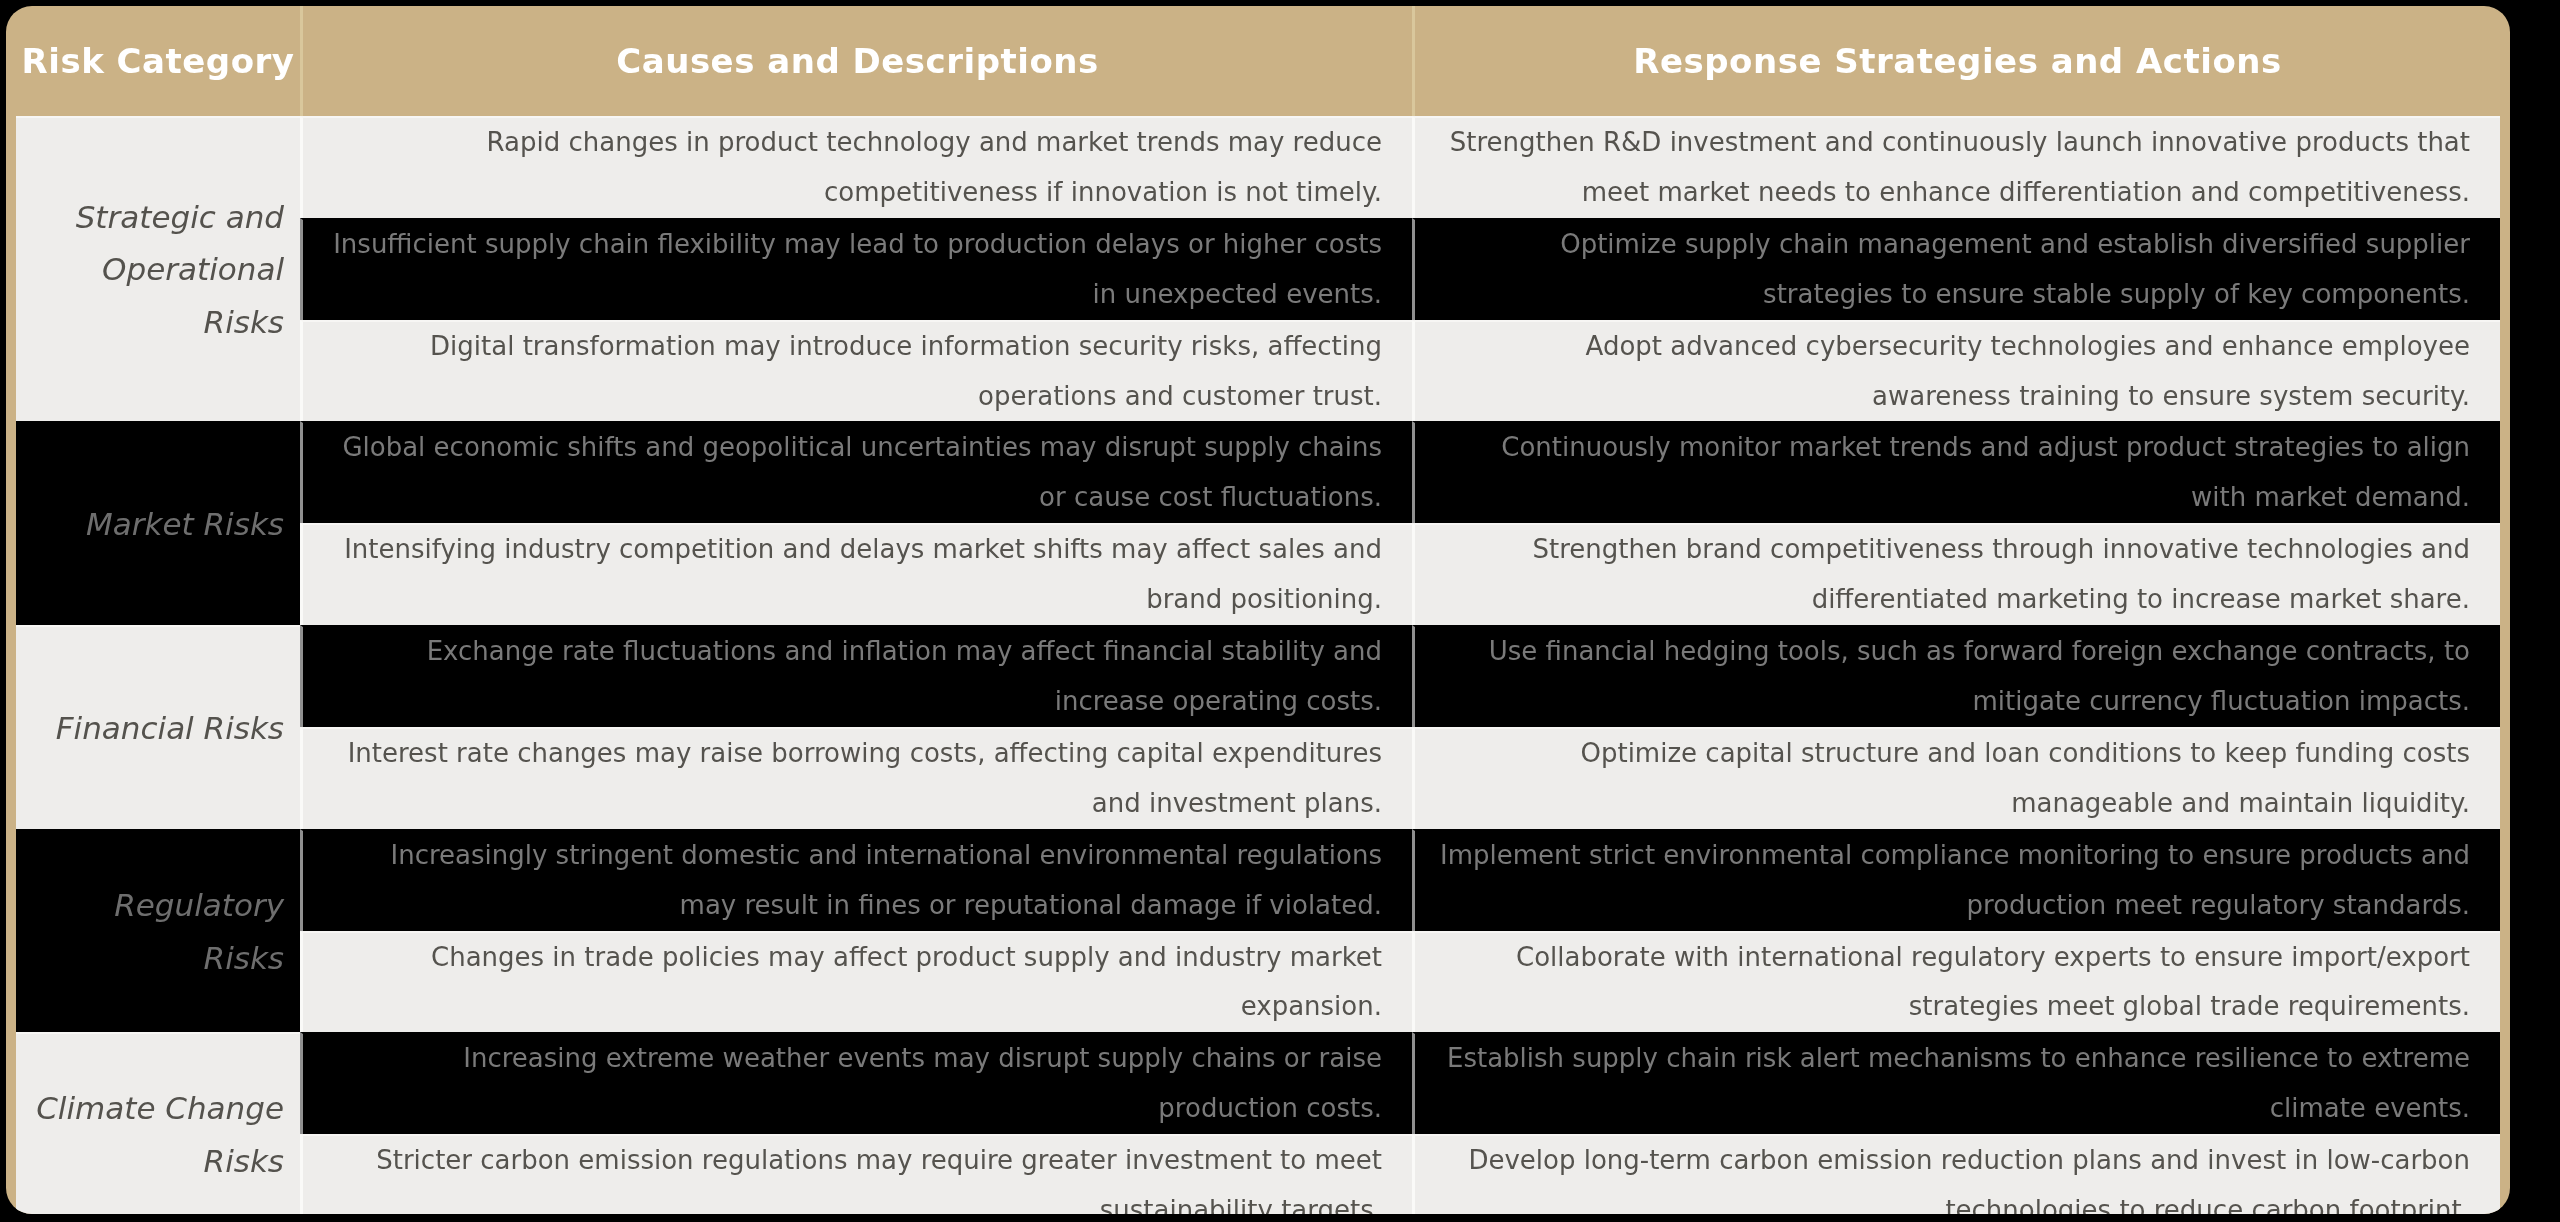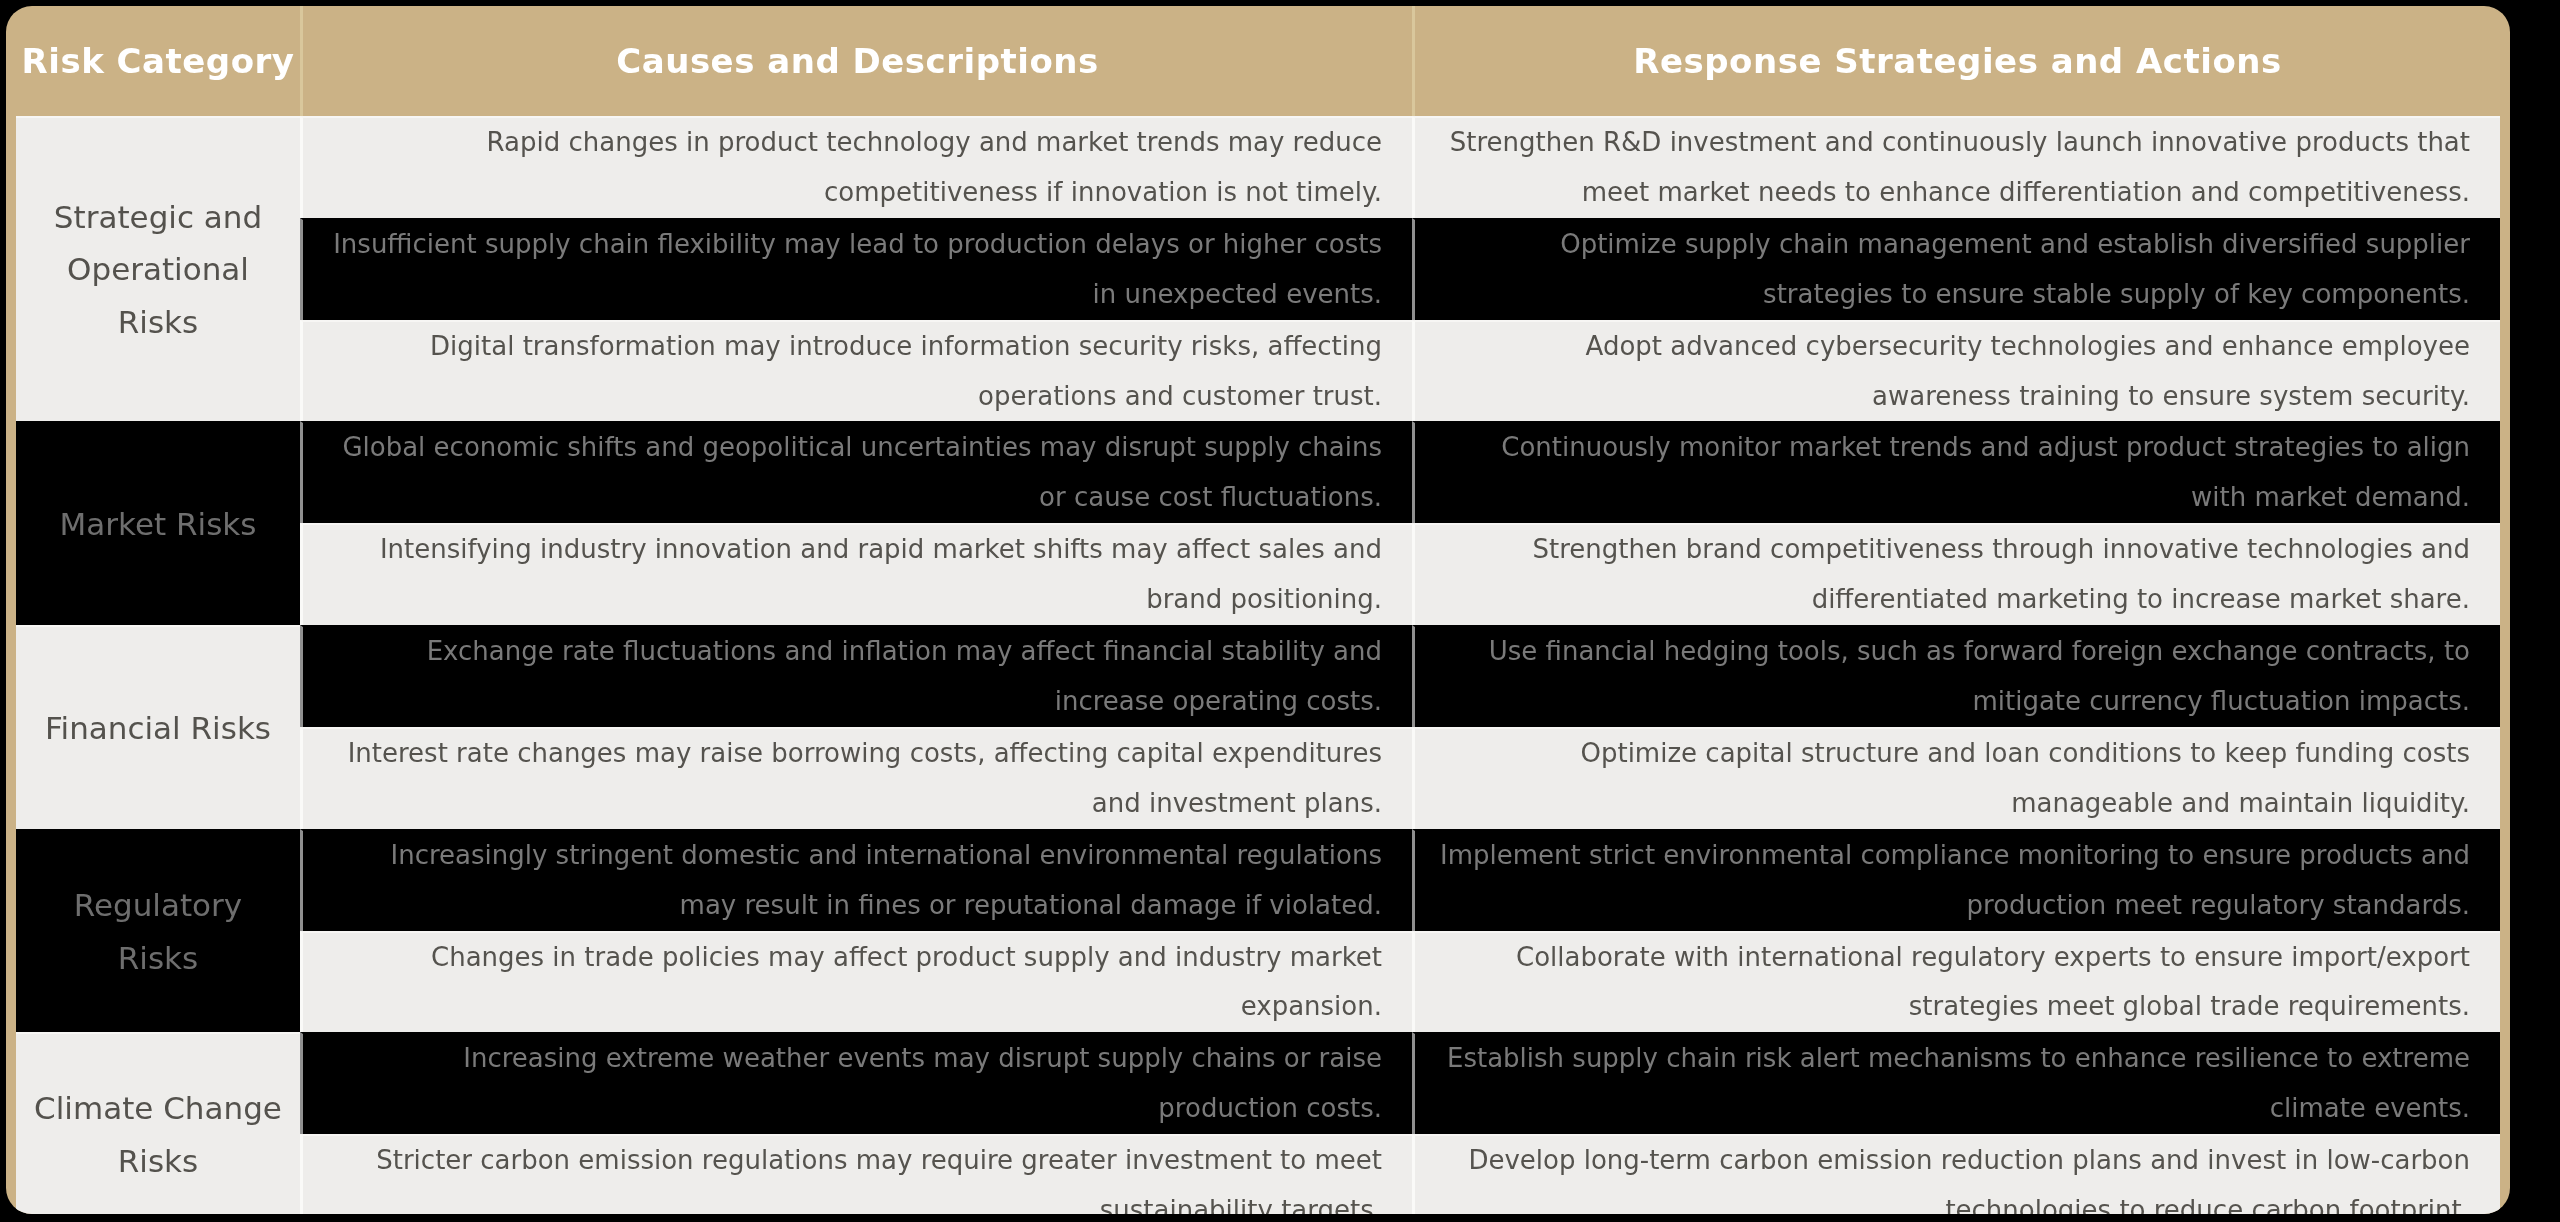--- a/index.html
+++ b/index.html
@@ -61,24 +61,24 @@
 
   
   td.div.light { border-left: 3px solid #fafaf8; }
   td.div.dark  { border-left: 3px solid #909090; }
 
   
   td.light { border-top: 2px solid #f7f6f4; }
   td.dark  { border-top: 2px solid #000000; }
 
   td.cat {
-    text-align: center;
     font-size: 31px;
     line-height: 1.7;
     padding: 12px 16px;
+    font-style: italic;
   }
   td.cat.light { color: #54524d; }
   td.cat.dark  { color: #6e6e6e; }
 </style>
 </head>
 <body>
 
 <div class="frame">
   <table>
     <colgroup>
@@ -107,21 +107,21 @@
         <td class="light div">Digital transformation may introduce information security risks, affecting operations and customer trust.</td>
         <td class="light div">Adopt advanced cybersecurity technologies and enhance employee awareness training to ensure system security.</td>
       </tr>
 
       <tr>
         <td rowspan="2" class="cat dark">Market Risks</td>
         <td class="dark div">Global economic shifts and geopolitical uncertainties may disrupt supply chains or cause cost fluctuations.</td>
         <td class="dark div">Continuously monitor market trends and adjust product strategies to align with market demand.</td>
       </tr>
       <tr>
-        <td class="light div">Intensifying industry innovation and rapid market shifts may affect sales and brand positioning.</td>
+        <td class="light div">Intensifying industry competition and delays market shifts may affect sales and brand positioning.</td>
         <td class="light div">Strengthen brand competitiveness through innovative technologies and differentiated marketing to increase market share.</td>
       </tr>
 
       <tr>
         <td rowspan="2" class="cat light">Financial Risks</td>
         <td class="dark div">Exchange rate fluctuations and inflation may affect financial stability and increase operating costs.</td>
         <td class="dark div">Use financial hedging tools, such as forward foreign exchange contracts, to mitigate currency fluctuation impacts.</td>
       </tr>
       <tr>
         <td class="light div">Interest rate changes may raise borrowing costs, affecting capital expenditures and investment plans.</td>

